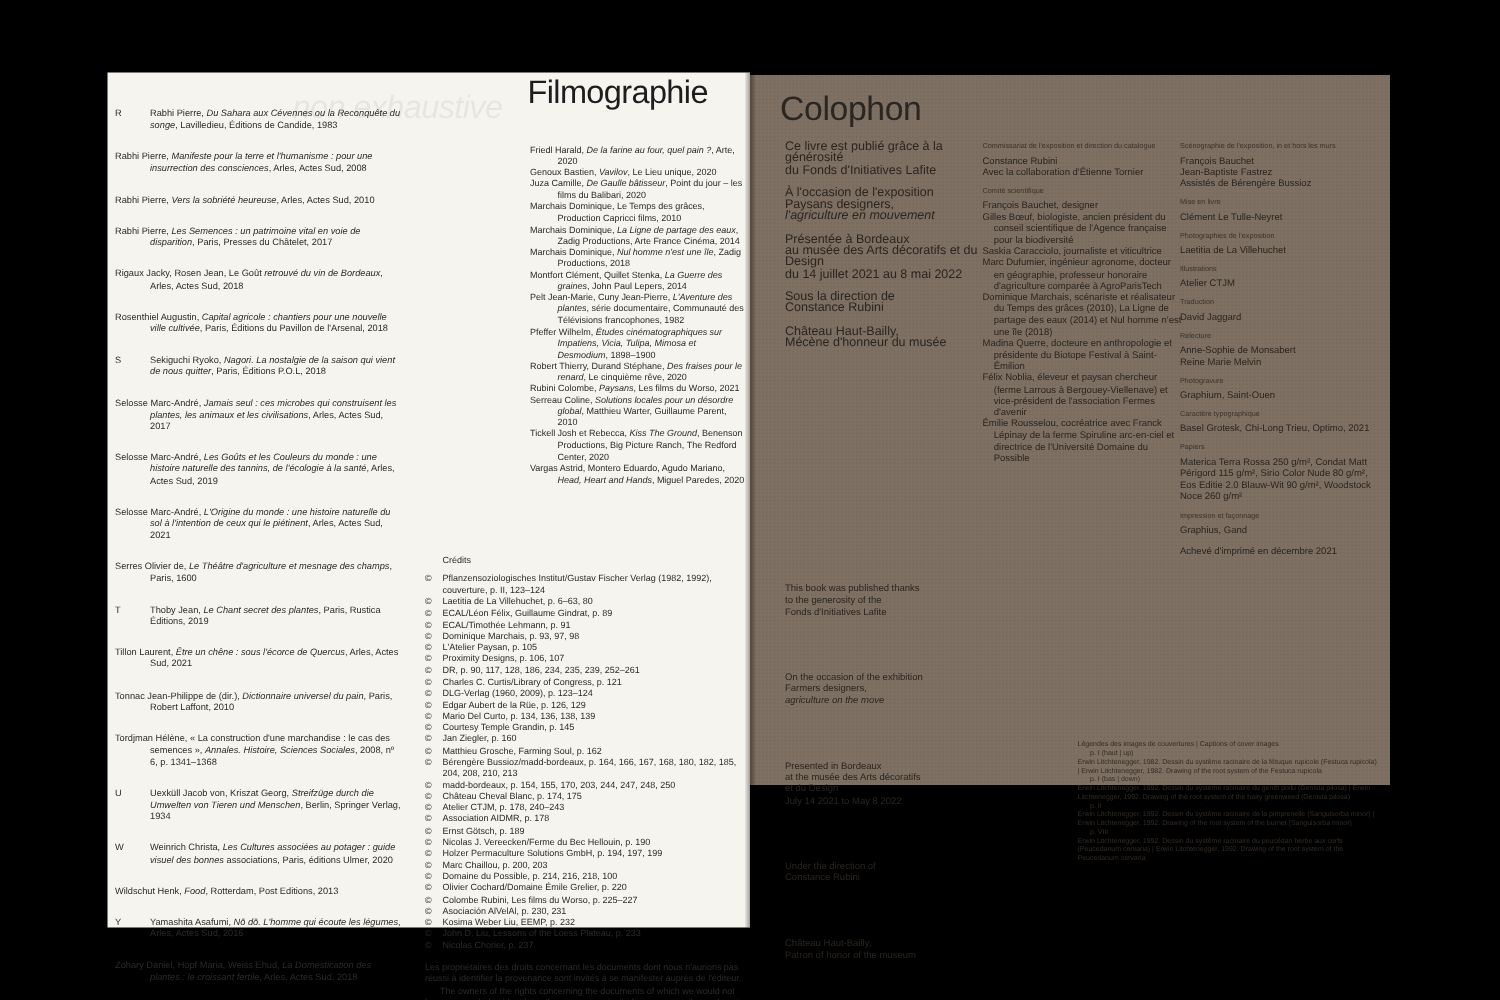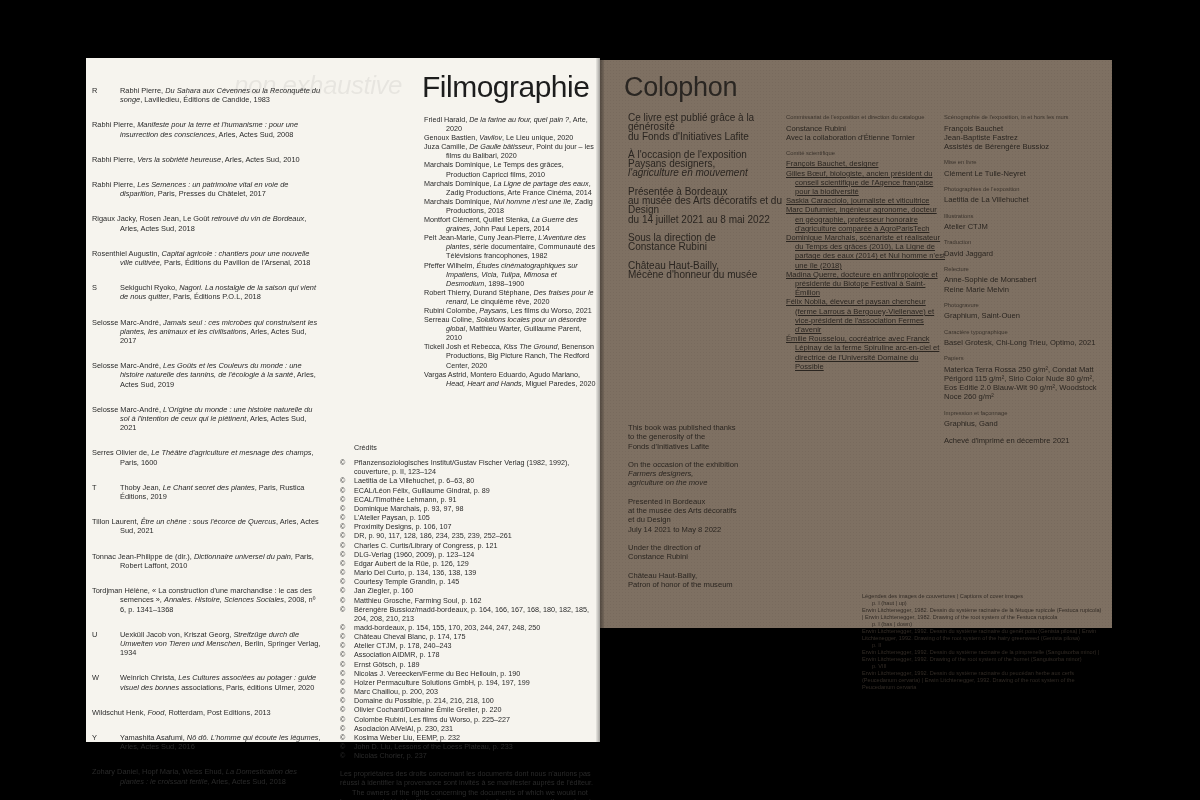--- a/index.html
+++ b/index.html
@@ -28,41 +28,41 @@
     position: absolute; left: 148px; top: 12px; font-size: 26px; color: rgba(0,0,0,0.06);
     letter-spacing: -0.5px; white-space: nowrap; font-style: italic;
   }
 
   .biblio { position: absolute; left: 6px; top: 12px; width: 230px; font-size: 7.4px; line-height: 9.2px; color: #2a2a2a; }
   .biblio .letter-group { margin-bottom: 7px; }
   .biblio .entry { padding-left: 28px; text-indent: -28px; margin-top: 16px; }
   .biblio .entry .letter { display: inline-block; width: 28px; text-indent: 0; }
   .biblio i, .films i, .caption i { font-style: italic; }
 
-  .filmo-title { position: absolute; left: 336px; top: 12px; font-size: 30px; color: #1d1d1d; letter-spacing: -0.5px; }
+  .filmo-title { position: absolute; left: 336px; top: 0; font-size: 26px; color: #1d1d1d; letter-spacing: -0.5px; }
   .films { position: absolute; left: 338px; top: 57px; width: 172px; font-size: 7.2px; line-height: 9.1px; color: #2a2a2a; }
   .films .entry { padding-left: 22px; text-indent: -22px; }
 
   .credits { position: absolute; left: 254px; top: 385px; width: 258px; font-size: 7.2px; line-height: 9.15px; color: #2a2a2a; }
   .credits .heading { padding-left: 14px; margin-bottom: 6px; }
   .credits .row { display: flex; }
   .credits .row .sym { width: 14px; flex: none; }
   .credits .notice { margin-top: 9px; }
   .credits .notice p.en { text-indent: 12px; }
 
   .colophon-title { position: absolute; left: 24px; top: 12px; font-size: 27px; color: #2a2622; letter-spacing: -0.3px; }
   .col-a { position: absolute; left: 28px; top: 53px; width: 165px; font-size: 10px; line-height: 9.3px; color: #2a2520; }
   .col-a .para { margin-bottom: 9px; }
   .col-a-en { position: absolute; left: 28px; top: 363px; width: 165px; font-size: 7.6px; line-height: 9.3px; color: #2a2520; }
-  .col-a-en .para { margin-bottom: 9px; }
+  .col-a-en .para { margin-bottom: 9px; margin-top: 43px; }
   .col-b { position: absolute; left: 186px; top: 54px; width: 160px; font-size: 7.6px; line-height: 9.2px; color: #2a2520; }
   .col-c { position: absolute; left: 344px; top: 54px; width: 165px; font-size: 7.6px; line-height: 9.2px; color: #2a2520; }
   .sec-label { font-size: 5.8px; line-height: 7.5px; color: #3a332c; margin-bottom: 2px; }
   .sec { margin-bottom: 8px; }
-  .hang { padding-left: 9px; text-indent: -9px; text-decoration: underline; }
+  .hang { padding-left: 9px; text-indent: -9px; }
 
   .caption { position: absolute; left: 262px; top: 533px; width: 240px; font-size: 5.6px; line-height: 7.0px; color: #332c26; }
   .caption .pg { padding-left: 10px; }
 </style>
 </head>
 <body>
 
 <div class="spread">
 
   <div class="page-left">
@@ -286,21 +286,21 @@
         </div>
       </div>
     <div class="col-a-en" id="col-en">
         <div class="para">
           <div>This book was published thanks</div>
           <div>to the generosity of the</div>
           <div>Fonds d'Initiatives Lafite</div>
         </div>
         <div class="para">
           <div>On the occasion of the exhibition</div>
-          <div style="font-style: italic;">Farmers designers,</div>
+          <div style="">Farmers designers,</div>
           <div style="font-style: italic;">agriculture on the move</div>
         </div>
         <div class="para">
           <div>Presented in Bordeaux</div>
           <div>at the musée des Arts décoratifs</div>
           <div>et du Design</div>
           <div>July 14 2021 to May 8 2022</div>
         </div>
         <div class="para">
           <div>Under the direction of</div>

